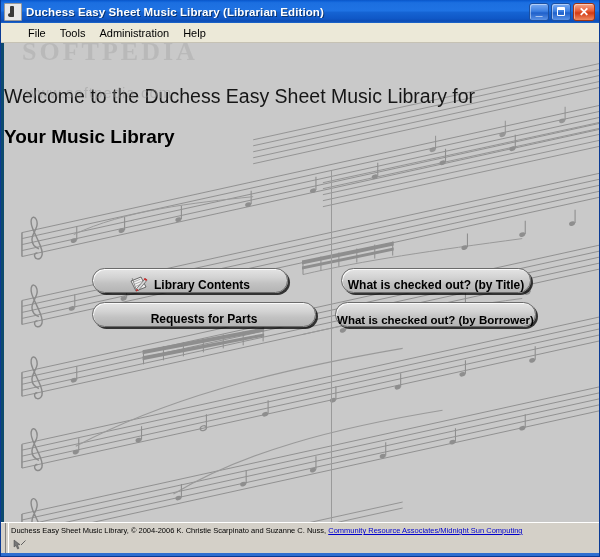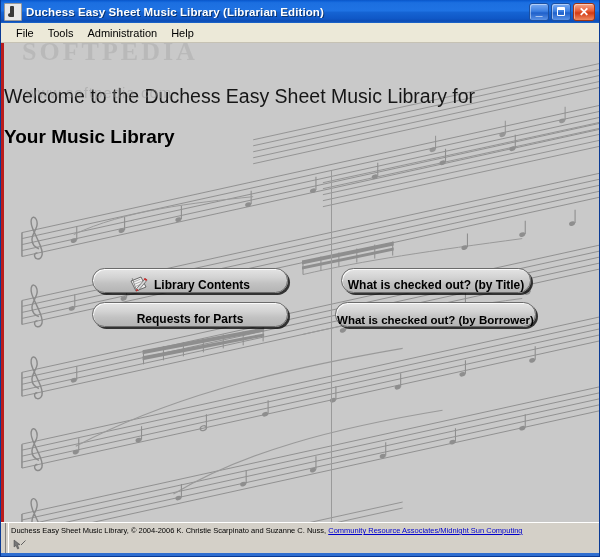--- a/index.html
+++ b/index.html
@@ -119,39 +119,39 @@
   .win-btn.close .glyph { top: 2px; font-size: 12px; }
 
   
   #menu-bar {
     height: 20px;
     flex: 0 0 20px;
     background: #ece9d8;
     border-bottom: 1px solid #c6c2b4;
     display: flex;
     align-items: center;
-    padding-left: 8px;
+    padding-left: 20px;
     box-sizing: border-box;
     position: relative;
     z-index: 5;
   }
   .menu-item {
     font-size: 11px;
     color: #000000;
     padding: 2px 7px;
     cursor: default;
     white-space: nowrap;
   }
 
   
   #client-area {
     flex: 1 1 auto;
     position: relative;
     background: #c9c9c9;
-    border-left: 3px solid #b91c1c;
+    border-left: 3px solid #0c4a6e;
     box-sizing: border-box;
     overflow: hidden;
   }
 
   
   #sheet-bg {
     position: absolute;
     left: 0; top: 0;
     width: 100%; height: 100%;
     pointer-events: none;
@@ -229,21 +229,21 @@
     gap: 6px;
     cursor: default;
     font-size: 12px;
     font-weight: bold;
     color: #000000;
     white-space: nowrap;
     padding: 0 8px;
     font-family: "Liberation Sans", sans-serif;
   }
   #btn-library-contents { left: 88px; top: 225px; width: 196px; }
-  #btn-requests-parts   { left: 88px; top: 259px; width: 196px; }
+  #btn-requests-parts   { left: 88px; top: 259px; width: 224px; }
   #btn-checkedout-title { left: 337px; top: 225px; width: 190px; }
   #btn-checkedout-borrower { left: 331px; top: 259px; width: 201px; font-size: 11.5px; }
 
   
   .notepad-icon {
     position: relative;
     width: 18px; height: 16px;
     flex: 0 0 18px;
   }
 

